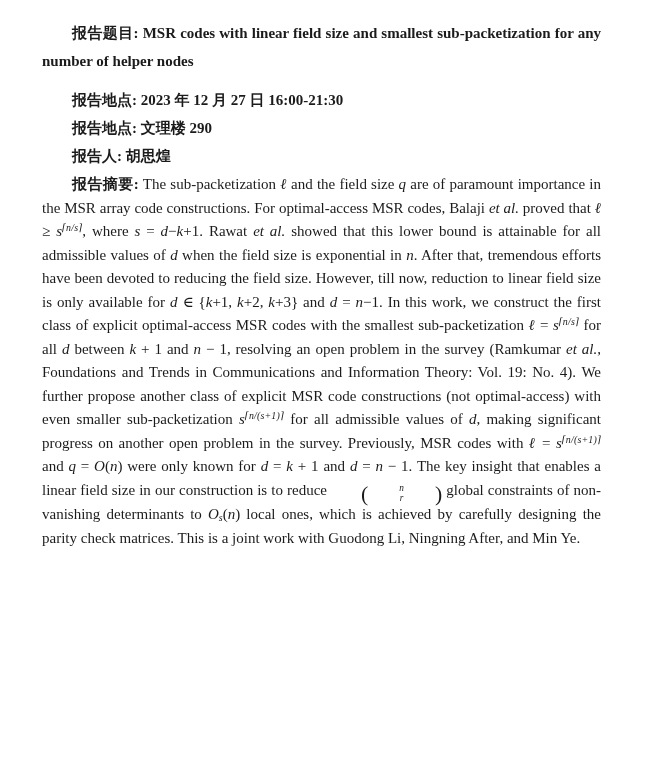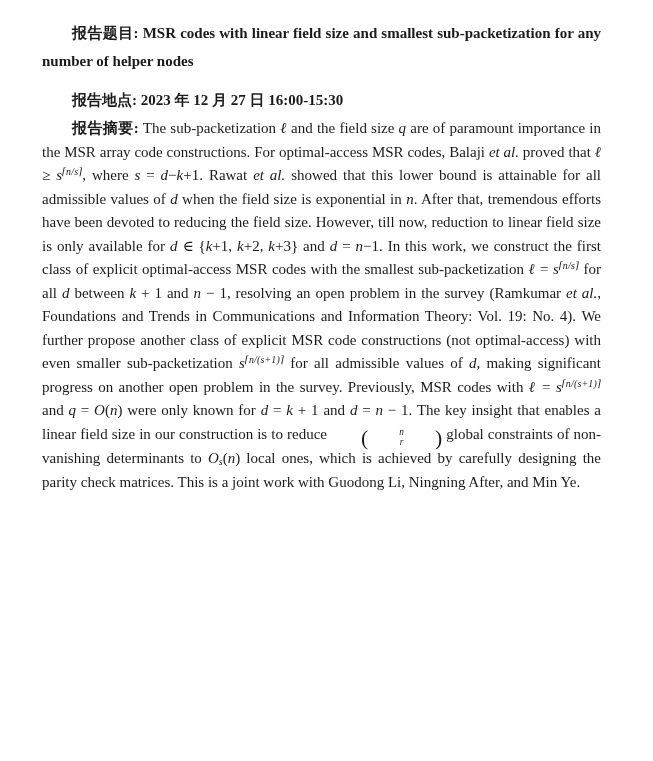--- a/index.html
+++ b/index.html
@@ -59,21 +59,23 @@
     font-style: italic;
     line-height: 1.05;
     margin: 0 1px;
   }
 </style>
 </head>
 <body>
 
 <div class="doc">
   <p class="p-title"><b>报告题目: </b><b>MSR codes with linear field size and smallest sub-packetization for any number of helper nodes</b></p>
-  <p class="p-meta"><b>报告地点: </b><b>2023 年 12 月 27 日 16:00-15:30</b></p>
+  <p class="p-meta"><b>报告地点: </b><b>2023 年 12 月 27 日 16:00-21:30</b></p>
+  <p class="p-meta"><b>报告地点: </b><b>文理楼 290</b></p>
+  <p class="p-meta"><b>报告人: </b><b>胡思煌</b></p>
   <p class="p-abstract"><b>报告摘要: </b><span>The sub-packetization </span><i>ℓ</i><span> and the field size </span><i>q</i><span> are of paramount importance in the MSR array code constructions. For optimal-access MSR codes, Balaji </span><i>et al.</i><span> proved that </span><i>ℓ</i><span> ≥ </span><i>s</i><sup>⌈n/s⌉</sup><span>, where </span><i>s</i><span> = </span><i>d</i><span>−</span><i>k</i><span>+1. Rawat </span><i>et al.</i><span> showed that this lower bound is attainable for all admissible values of </span><i>d</i><span> when the field size is exponential in </span><i>n</i><span>. After that, tremendous efforts have been devoted to reducing the field size. However, till now, reduction to linear field size is only available for </span><i>d</i><span> ∈ {</span><i>k</i><span>+1, </span><i>k</i><span>+2, </span><i>k</i><span>+3} and </span><i>d</i><span> = </span><i>n</i><span>−1. In this work, we construct the first class of explicit optimal-access MSR codes with the smallest sub-packetization </span><i>ℓ</i><span> = </span><i>s</i><sup>⌈n/s⌉</sup><span> for all </span><i>d</i><span> between </span><i>k</i><span> + 1 and </span><i>n</i><span> − 1, resolving an open problem in the survey (Ramkumar </span><i>et al.</i><span>, Foundations and Trends in Communications and Information Theory: Vol. 19: No. 4). We further propose another class of explicit MSR code constructions (not optimal-access) with even smaller sub-packetization </span><i>s</i><sup>⌈n/(s+1)⌉</sup><span> for all admissible values of </span><i>d</i><span>, making significant progress on another open problem in the survey. Previously, MSR codes with </span><i>ℓ</i><span> = </span><i>s</i><sup>⌈n/(s+1)⌉</sup><span> and </span><i>q</i><span> = </span><i>O</i><span>(</span><i>n</i><span>) were only known for </span><i>d</i><span> = </span><i>k</i><span> + 1 and </span><i>d</i><span> = </span><i>n</i><span> − 1. The key insight that enables a linear field size in our construction is to reduce </span><span class="binom">
         <span class="paren">(</span>
         <span class="frac">
           <span>n</span>
           <span>r</span>
         </span>
         <span class="paren">)</span>
       </span><span> global constraints of non-vanishing determinants to </span><i>O</i><sub>s</sub><span>(</span><i>n</i><span>) local ones, which is achieved by carefully designing the parity check matrices. This is a joint work with Guodong Li, Ningning After, and Min Ye.</span></p>
 </div>
 

